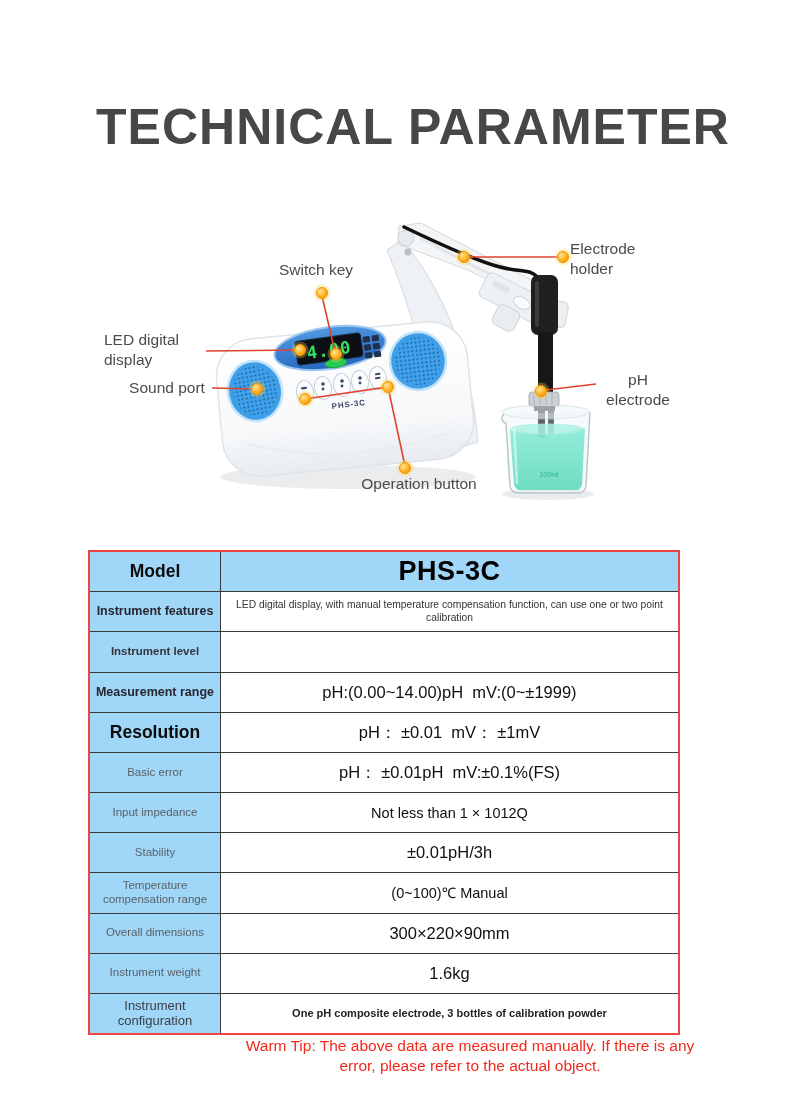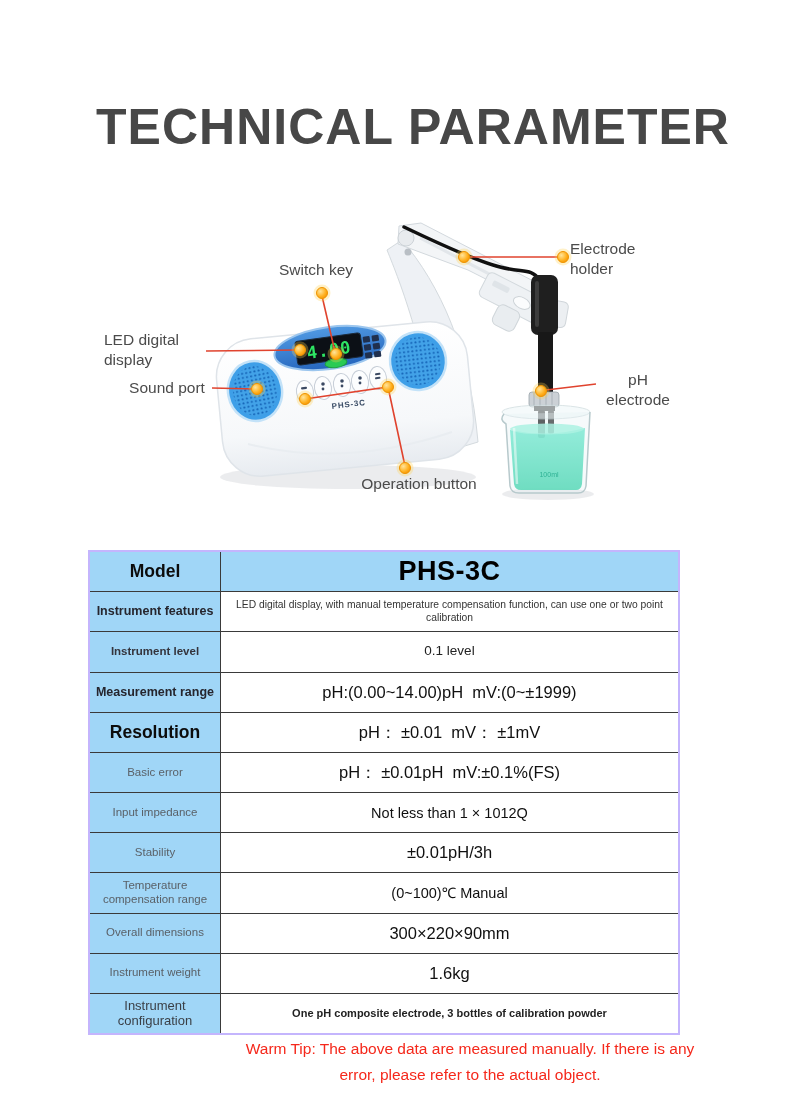--- a/index.html
+++ b/index.html
@@ -21,21 +21,21 @@
   .co-switch{left:263px;top:260px;width:106px;text-align:center;}
   .co-led{left:104px;top:330px;width:104px;text-align:left;}
   .co-sound{left:122px;top:378px;width:90px;text-align:center;}
   .co-operation{left:352px;top:474px;width:134px;text-align:center;}
   .co-holder{left:570px;top:239px;width:86px;text-align:left;}
   .co-ph{left:597px;top:370px;width:82px;text-align:center;}
 
   .spec-table{
     position:absolute;left:88px;top:550px;width:592px;height:485px;
     display:flex;flex-direction:column;
-    border:2px solid #c4b5fd;box-sizing:border-box;background:#fff;
+    border:2px solid #ef4444;box-sizing:border-box;background:#fff;
   }
   .t-row{flex:1;display:flex;min-height:0;}
   .t-row + .t-row{border-top:1.5px solid #3a3a3a;}
   .t-label{
     width:120px;flex:0 0 120px;background:#a0d6f7;border-right:1.5px solid #3a3a3a;
     display:flex;flex-direction:column;align-items:center;justify-content:center;
     text-align:center;padding:0 5px;box-sizing:content-box;line-height:1.2;
   }
   .t-value{
     flex:1;display:flex;align-items:center;justify-content:center;
@@ -49,21 +49,21 @@
   .lbl-sm{font-size:11.5px;font-weight:normal;color:#5a6168;}
   .val-xl{font-size:27px;font-weight:bold;color:#000;letter-spacing:0.5px;}
   .val-xs{font-size:10.3px;color:#333;}
   .val-sm{font-size:13.5px;color:#222;}
   .val-lg{font-size:16.5px;color:#101010;}
   .val-bold{font-size:14.5px;font-weight:normal;color:#101010;}
   .val-bold-xs{font-size:11px;font-weight:bold;color:#222;}
 
   .warm-tip{
     position:absolute;left:245px;top:1036px;width:450px;text-align:center;
-    font-size:15.5px;line-height:26px;color:#f5281b;
+    font-size:15.5px;line-height:20px;color:#f5281b;
   }
 </style>
 </head>
 <body>
 
 <div class="page">
 
   <h1 class="page-title">TECHNICAL PARAMETER</h1>
 
   <div class="illustration">
@@ -251,21 +251,20 @@
       <div class="t-row t-head">
         <div class="t-label lbl-xl">Model</div>
         <div class="t-value val-xl">PHS-3C</div>
       </div>
       <div class="t-row">
         <div class="t-label lbl-md">Instrument features</div>
         <div class="t-value val-xs">LED digital display, with manual temperature compensation function, can use one or two point calibration</div>
       </div>
       <div class="t-row">
         <div class="t-label lbl-sm-dark">Instrument level</div>
-        <div class="t-value val-sm">0.1 level</div>
       </div>
       <div class="t-row">
         <div class="t-label lbl-md">Measurement range</div>
         <div class="t-value val-lg">pH:(0.00~14.00)pH  mV:(0~±1999)</div>
       </div>
       <div class="t-row">
         <div class="t-label lbl-xl">Resolution</div>
         <div class="t-value val-lg">pH： ±0.01  mV： ±1mV</div>
       </div>
       <div class="t-row">

